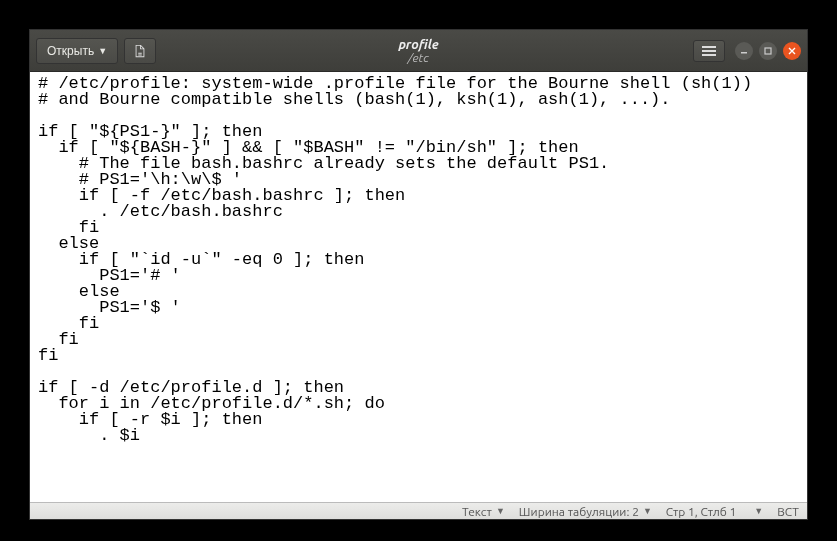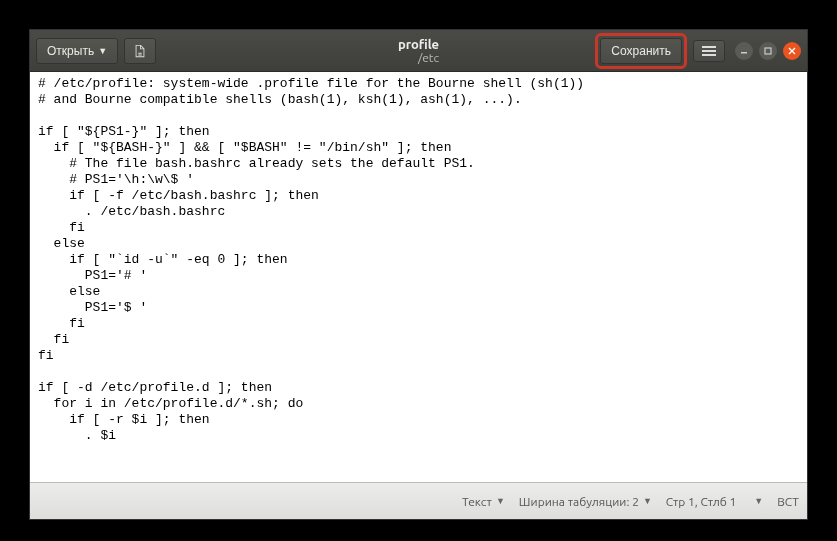--- a/index.html
+++ b/index.html
@@ -29,23 +29,24 @@
       align-items: center;
       padding: 0 6px;
       position: relative;
       border-bottom: 1px solid #2a2a28;
     }
     .hb-left { display: flex; align-items: center; gap: 6px; }
     .hb-center {
       position: absolute;
       left: 50%;
       transform: translateX(-50%);
-      text-align: right;
+      text-align: center;
       color: #ddd;
       line-height: 1.1;
+      font-style: italic;
     }
     .hb-center .title { font-size: 13px; font-weight: bold; color: #eee; }
     .hb-center .subtitle { font-size: 12px; color: #bbb; }
     .hb-right {
       margin-left: auto;
       display: flex;
       align-items: center;
       gap: 6px;
     }
     .hb-button {
@@ -86,28 +87,28 @@
     .wc-min { background: #5a5a56; color: #ccc; }
     .wc-max { background: #5a5a56; color: #ccc; }
     .wc-close { background: #e95420; color: #fff; }
 
     .editor-area {
       flex: 1;
       background: #fff;
       overflow: hidden;
       padding: 4px 6px 4px 8px;
       font-family: "Liberation Mono", "Ubuntu Mono", monospace;
-      font-size: 13px;
+      font-size: 17px;
       line-height: 16px;
       color: #000;
       white-space: pre;
       position: relative;
     }
     .statusbar {
-      height: 37px;
+      height: 17px;
       background: linear-gradient(to bottom, #ececea 0%, #dededc 100%);
       border-top: 1px solid #bbb;
       display: flex;
       align-items: center;
       font-size: 12px;
       color: #555;
       padding: 0 8px;
       gap: 14px;
     }
     .statusbar .spacer { flex: 1; }
@@ -134,25 +135,20 @@
         </svg>
       </button>
     </div>
 
     <div class="hb-center">
       <div class="title">profile</div>
       <div class="subtitle">/etc</div>
     </div>
 
     <div class="hb-right">
-      <span class="save-highlight">
-        <button class="hb-button">
-          <span>Сохранить</span>
-        </button>
-      </span>
       <button class="hb-button icon-only hamburger">
         <span class="hamburger-lines">
           <span></span>
             <span></span>
             <span></span>
         </span>
       </button>
       <div class="window-controls">
         <div class="wc-btn wc-min">
           <svg width="8" height="8" viewBox="0 0 8 8">

